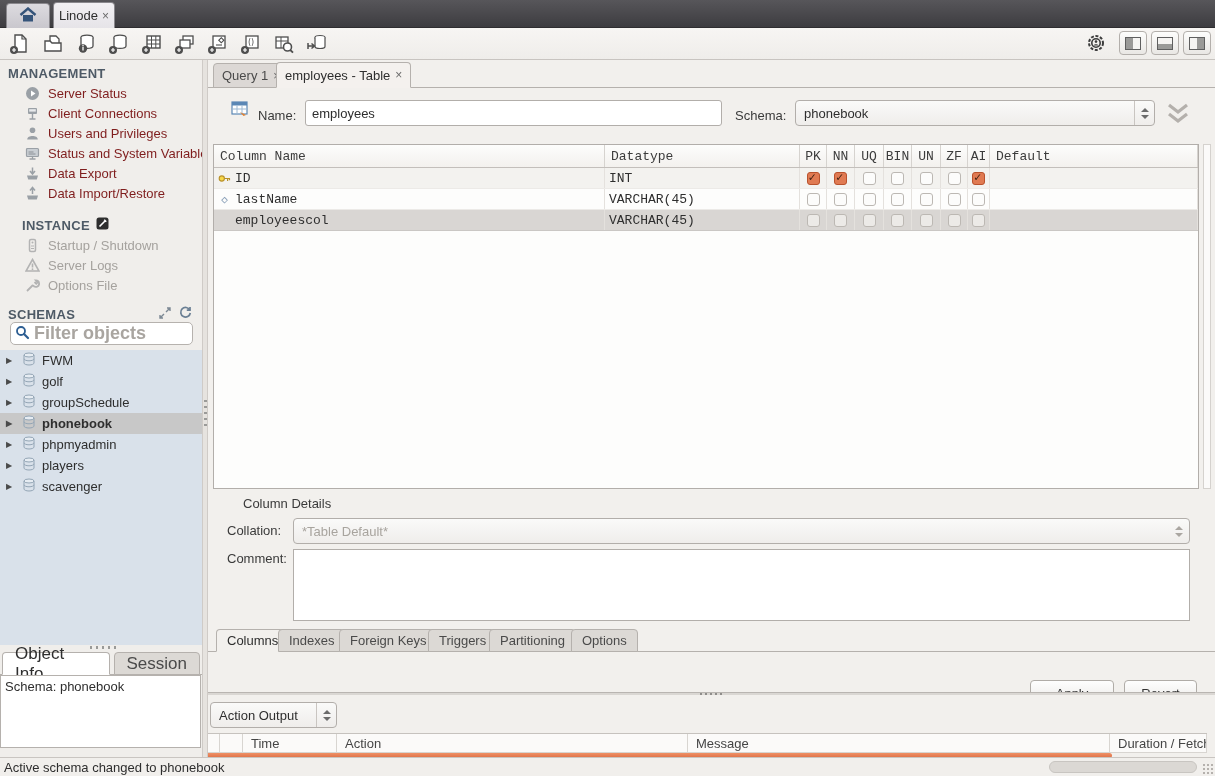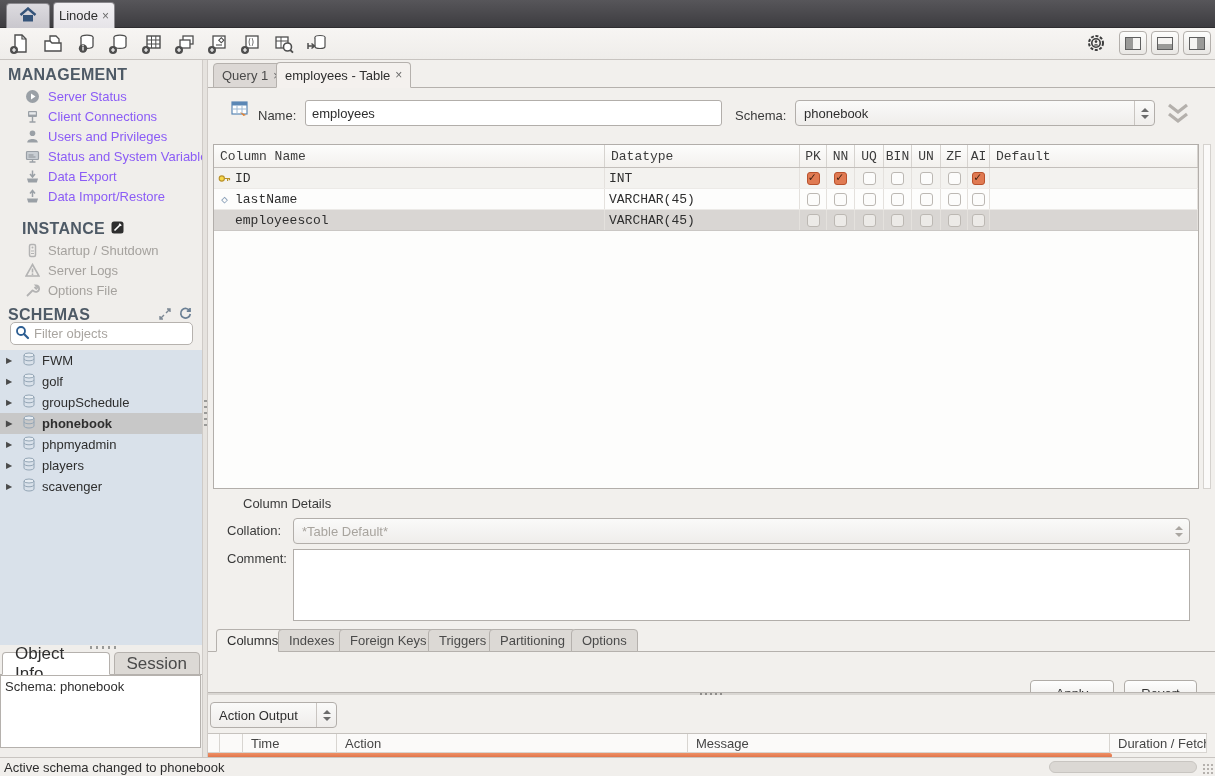--- a/index.html
+++ b/index.html
@@ -30,32 +30,32 @@
   .ptoggle { width:28px; height:24px; border:1px solid #b3afab; border-radius:4px;
     background:linear-gradient(#fdfdfc,#e9e7e4); display:flex; align-items:center; justify-content:center; }
   .ptoggle .pt { width:16px; height:13px; border:1px solid #5f5f5f; background:#f5f4f2; position:relative; }
   .ptoggle .fill { position:absolute; background:#9a9a98; }
   .pt-left .fill { left:0; top:0; width:7px; height:11px; }
   .pt-bottom .fill { left:0; bottom:0; width:14px; height:5px; }
   .pt-right .fill { right:0; top:0; width:7px; height:11px; }
 
   
   .sidebar { position:absolute; left:0; top:60px; width:202px; height:697px; background:#f0eeeb; }
-  .sec-header { font-weight:bold; font-size:16px; color:#4e5a66; padding:6px 0 2px 8px; letter-spacing:.3px;
+  .sec-header { font-weight:bold; font-size:13px; color:#4e5a66; padding:6px 0 2px 8px; letter-spacing:.3px;
     display:flex; align-items:center; }
   .side-item { height:20px; display:flex; align-items:center; padding-left:24px; gap:8px;
-    white-space:nowrap; overflow:hidden; color:#8b5cf6; }
+    white-space:nowrap; overflow:hidden; color:#7f1d1d; }
   .side-item .ic { width:16px; height:16px; flex:0 0 16px; display:flex; align-items:center; justify-content:center; }
   .side-item.disabled { color:#a5a29e; }
   .sec-hicons { margin-left:auto; margin-right:10px; display:flex; gap:8px; align-items:center; }
 
   .filterbox { position:absolute; left:10px; top:262px; width:183px; height:23px; background:#fff;
     border:1px solid #b6b2ae; border-radius:5px; display:flex; align-items:center; padding-left:4px; gap:4px; }
   .filterbox input { border:none; outline:none; flex:1; font-family:"Liberation Sans",sans-serif;
-    font-size:13px; color:#15803d; background:transparent; }
+    font-size:18px; color:#15803d; background:transparent;font-weight:bold; }
   .filterbox input::placeholder { color:#a9a5a0; }
 
   .schema-list { position:absolute; left:0; top:290px; width:202px; height:295px; background:#d9e1ea; overflow:hidden; }
   .schema-row { height:21px; display:flex; align-items:center; padding-left:6px; gap:6px; color:#2e2e2e; }
   .schema-row.selected { background:#c8c8c8; font-weight:bold; }
   .tree-arrow { font-size:8px; color:#4a4a4a; width:10px; }
 
   .vsplit { position:absolute; left:202px; top:60px; width:6px; height:697px; background:#e6e3df;
     border-left:1px solid #cfcbc7; border-right:1px solid #cfcbc7; }
   .vhandle { position:absolute; left:1px; top:340px; width:3px; height:26px;

